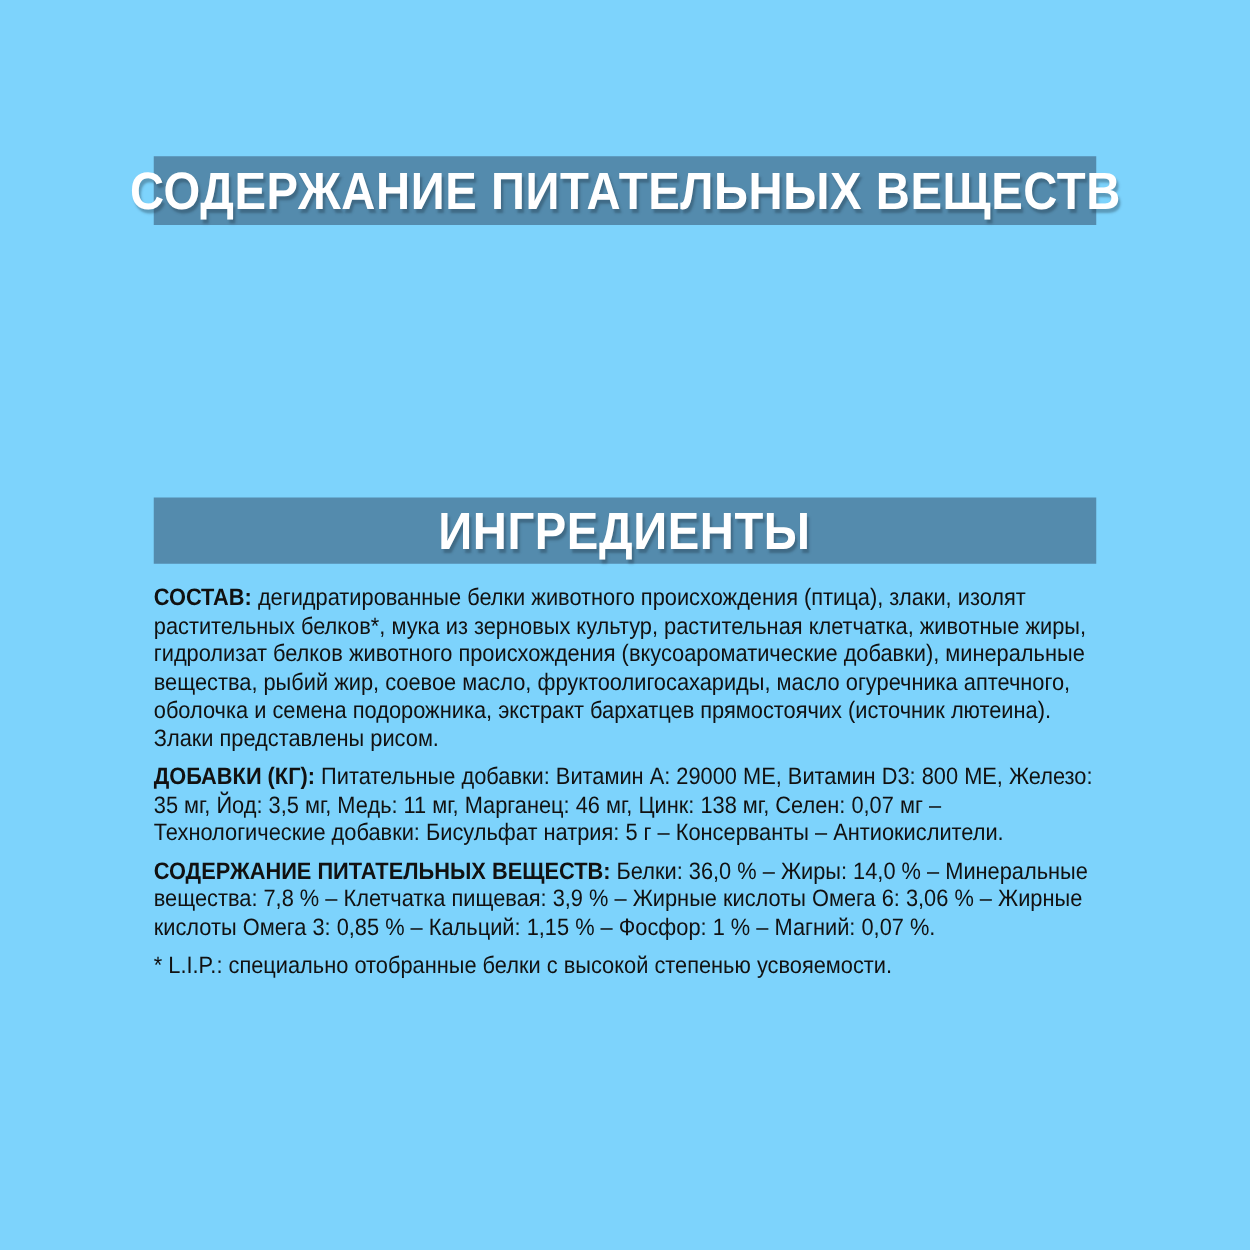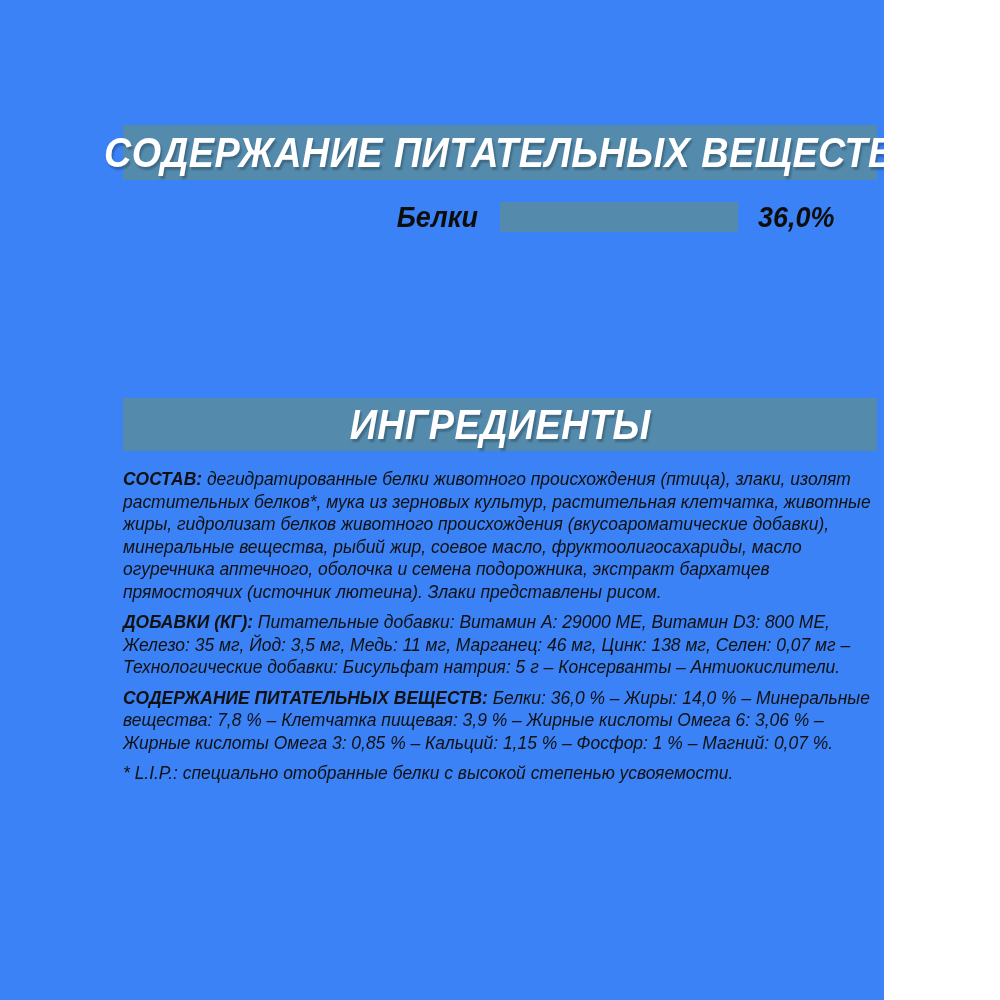--- a/index.html
+++ b/index.html
@@ -1,24 +1,23 @@
 <!DOCTYPE html>
 <html><head>
 <meta charset="utf-8">
 <style>
   * { box-sizing: border-box; }
   html, body { margin: 0; padding: 0; background: #ffffff; }
   .page {
     position: relative;
-    width: 884px;
+    width: 1000px;
     height: 1000px;
-    background: #3b82f6;
+    background: #7dd3fc;
     font-family: "Liberation Sans", sans-serif;
     overflow: hidden;
-    font-style: italic;
   }
 
   
   .banner {
     position: absolute;
     left: 123px;
     width: 754px;
     background: #548bad;
     display: flex;
     align-items: center;
@@ -84,25 +83,20 @@
 </head>
 <body>
 
 <div class="page">
 
   <div class="banner banner-nutrients">
     <div class="banner-title">СОДЕРЖАНИЕ ПИТАТЕЛЬНЫХ ВЕЩЕСТВ</div>
   </div>
 
   <div class="chart">
-      <div class="chart-row">
-        <div class="chart-cat">Белки</div>
-        <div class="chart-bar" style="width: 237.6px; background: rgb(84, 139, 173);"></div>
-        <div class="chart-val" style="left: 634.6px;">36,0%</div>
-      </div>
     </div>
 
   <div class="banner banner-ingredients">
     <div class="banner-title">ИНГРЕДИЕНТЫ</div>
   </div>
 
   <div class="textblock">
     <p><b>СОСТАВ:</b> <span>дегидратированные белки животного происхождения (птица), злаки, изолят растительных белков*, мука из зерновых культур, растительная клетчатка, животные жиры, гидролизат белков животного происхождения (вкусоароматические добавки), минеральные вещества, рыбий жир, соевое масло, фруктоолигосахариды, масло огуречника аптечного, оболочка и семена подорожника, экстракт бархатцев прямостоячих (источник лютеина). Злаки представлены рисом.</span></p>
 
     <p><b>ДОБАВКИ (КГ):</b> <span>Питательные добавки: Витамин А: 29000 МЕ, Витамин D3: 800 МЕ, Железо: 35 мг, Йод: 3,5 мг, Медь: 11 мг, Марганец: 46 мг, Цинк: 138 мг, Селен: 0,07 мг – Технологические добавки: Бисульфат натрия: 5 г – Консерванты – Антиокислители.</span></p>

